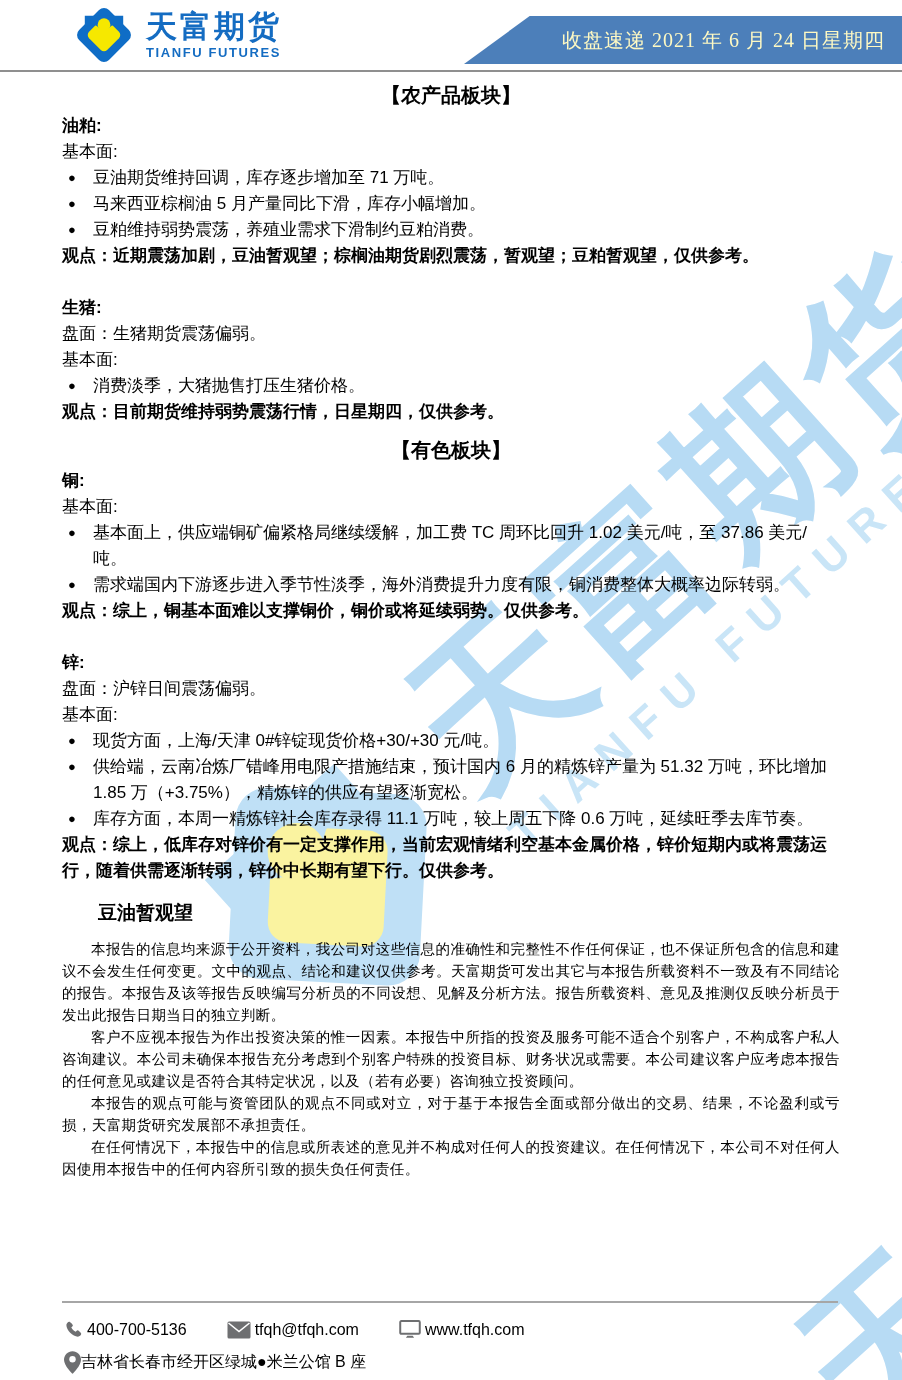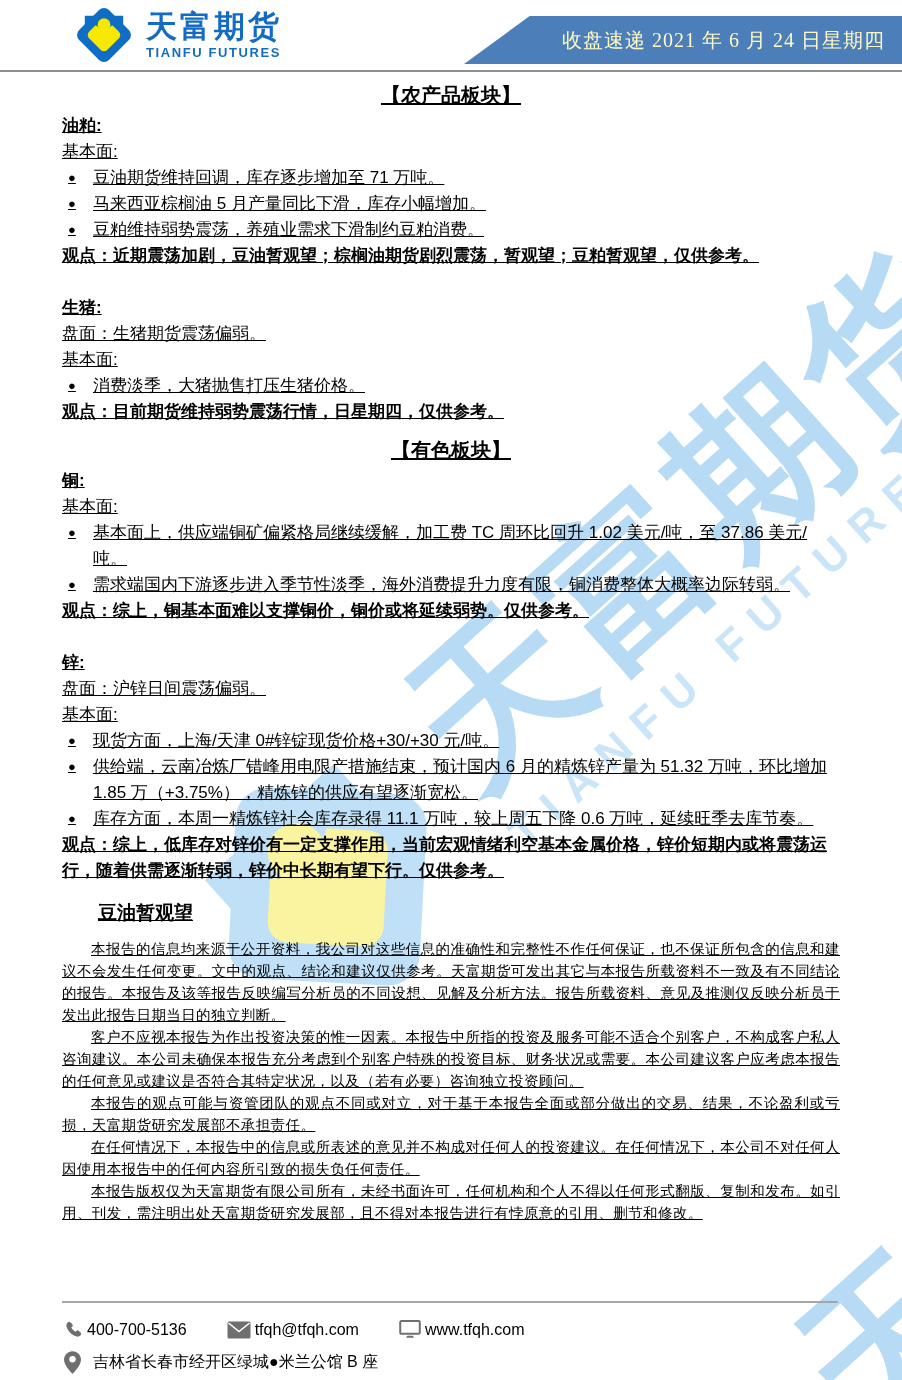--- a/index.html
+++ b/index.html
@@ -26,21 +26,21 @@
 
   
   .wm { position:absolute; z-index:1; pointer-events:none; }
   .wm-inner { display:flex; align-items:center; gap:26px; transform:rotate(-42deg); }
   .wm-cn { font-size:168px; font-weight:bold; color:#b7dbf4; letter-spacing:6px;
            line-height:168px; white-space:nowrap; }
   .wm-en { font-size:44px; font-weight:bold; color:#c9e5f7; letter-spacing:15px;
            margin-top:10px; white-space:nowrap; }
 
   
-  .main { position:absolute; top:70px; left:62px; width:778px; z-index:2;text-decoration:underline; }
+  .main { position:absolute; top:70px; left:62px; width:778px; z-index:2; }
   .section-title { text-align:center; font-weight:bold; font-size:20px; line-height:26px;
                    margin:12px 0 5px 0; }
   .row { font-size:17px; line-height:26px; }
   .row.head { font-weight:bold; }
   .row.view { font-weight:bold; }
   .row.bullet { display:flex; }
   .dot { flex:0 0 31px; width:31px; padding-left:6px; box-sizing:border-box; font-size:13px; }
   .btext { flex:1; }
   .block + .block { margin-top:26px; }
 
@@ -48,21 +48,21 @@
   .disclaimer { margin-top:16px; font-family:"Liberation Serif", serif; }
   .disc-title { font-weight:bold; font-size:19px; margin:0 0 12px 36px; }
   .disc-p { font-size:14.5px; line-height:22px; text-indent:2em; margin:0;
             text-align:justify; letter-spacing:0.4px; }
 
   
   .footer-line { position:absolute; left:62px; top:1301px; width:776px; height:2px;
                  background:#a6a6a6; z-index:2; }
   .contacts { position:absolute; left:64px; top:1320px; display:flex; gap:40px;
               align-items:center; font-size:16px; z-index:2; }
-  .address-row { position:absolute; left:64px; top:1351px; display:flex; gap:12px;
+  .address-row { position:absolute; left:64px; top:1351px; display:flex; 
                  align-items:center; font-size:16px; z-index:2; }
   .contact { display:flex; align-items:center; gap:4px; }
   .cicon svg { display:block; }
 </style>
 </head>
 <body>
 
 <div class="page">
 
   <div class="wm" style="left:80px; top:470px; width:1100px;">
@@ -181,21 +181,20 @@
           </div>
           <div class="row view">观点：综上，低库存对锌价有一定支撑作用，当前宏观情绪利空基本金属价格，锌价短期内或将震荡运行，随着供需逐渐转弱，锌价中长期有望下行。仅供参考。</div>
         </div>
       </div>
       <div class="disclaimer">
         <div class="disc-title">豆油暂观望</div>
         <div class="disc-p">本报告的信息均来源于公开资料，我公司对这些信息的准确性和完整性不作任何保证，也不保证所包含的信息和建议不会发生任何变更。文中的观点、结论和建议仅供参考。天富期货可发出其它与本报告所载资料不一致及有不同结论的报告。本报告及该等报告反映编写分析员的不同设想、见解及分析方法。报告所载资料、意见及推测仅反映分析员于发出此报告日期当日的独立判断。</div>
         <div class="disc-p">客户不应视本报告为作出投资决策的惟一因素。本报告中所指的投资及服务可能不适合个别客户，不构成客户私人咨询建议。本公司未确保本报告充分考虑到个别客户特殊的投资目标、财务状况或需要。本公司建议客户应考虑本报告的任何意见或建议是否符合其特定状况，以及（若有必要）咨询独立投资顾问。</div>
         <div class="disc-p">本报告的观点可能与资管团队的观点不同或对立，对于基于本报告全面或部分做出的交易、结果，不论盈利或亏损，天富期货研究发展部不承担责任。</div>
         <div class="disc-p">在任何情况下，本报告中的信息或所表述的意见并不构成对任何人的投资建议。在任何情况下，本公司不对任何人因使用本报告中的任何内容所引致的损失负任何责任。</div>
-        <div class="disc-p">本报告版权仅为天富期货有限公司所有，未经书面许可，任何机构和个人不得以任何形式翻版、复制和发布。如引用、刊发，需注明出处天富期货研究发展部，且不得对本报告进行有悖原意的引用、删节和修改。</div>
       </div>
     </div>
 
   <div class="footer-line"></div>
   <div class="contacts">
     <span class="contact">
       <span class="cicon">
         <svg width="19" height="19" viewBox="0 0 24 24">
           <path fill="#6e6f71" d="M6.6 2.2c1.2 0 4.6 3.4 4.6 4.6 0 .9-1.3 1.6-2 2.3 1 2.4 3.3 4.7 5.7 5.7.7-.7 1.4-2 2.3-2 1.2 0 4.6 3.4 4.6 4.6 0 1.8-2.4 3.6-4.2 3.6C11 21 3 13 3 6.4 3 4.6 4.8 2.2 6.6 2.2z"></path>
         </svg>

